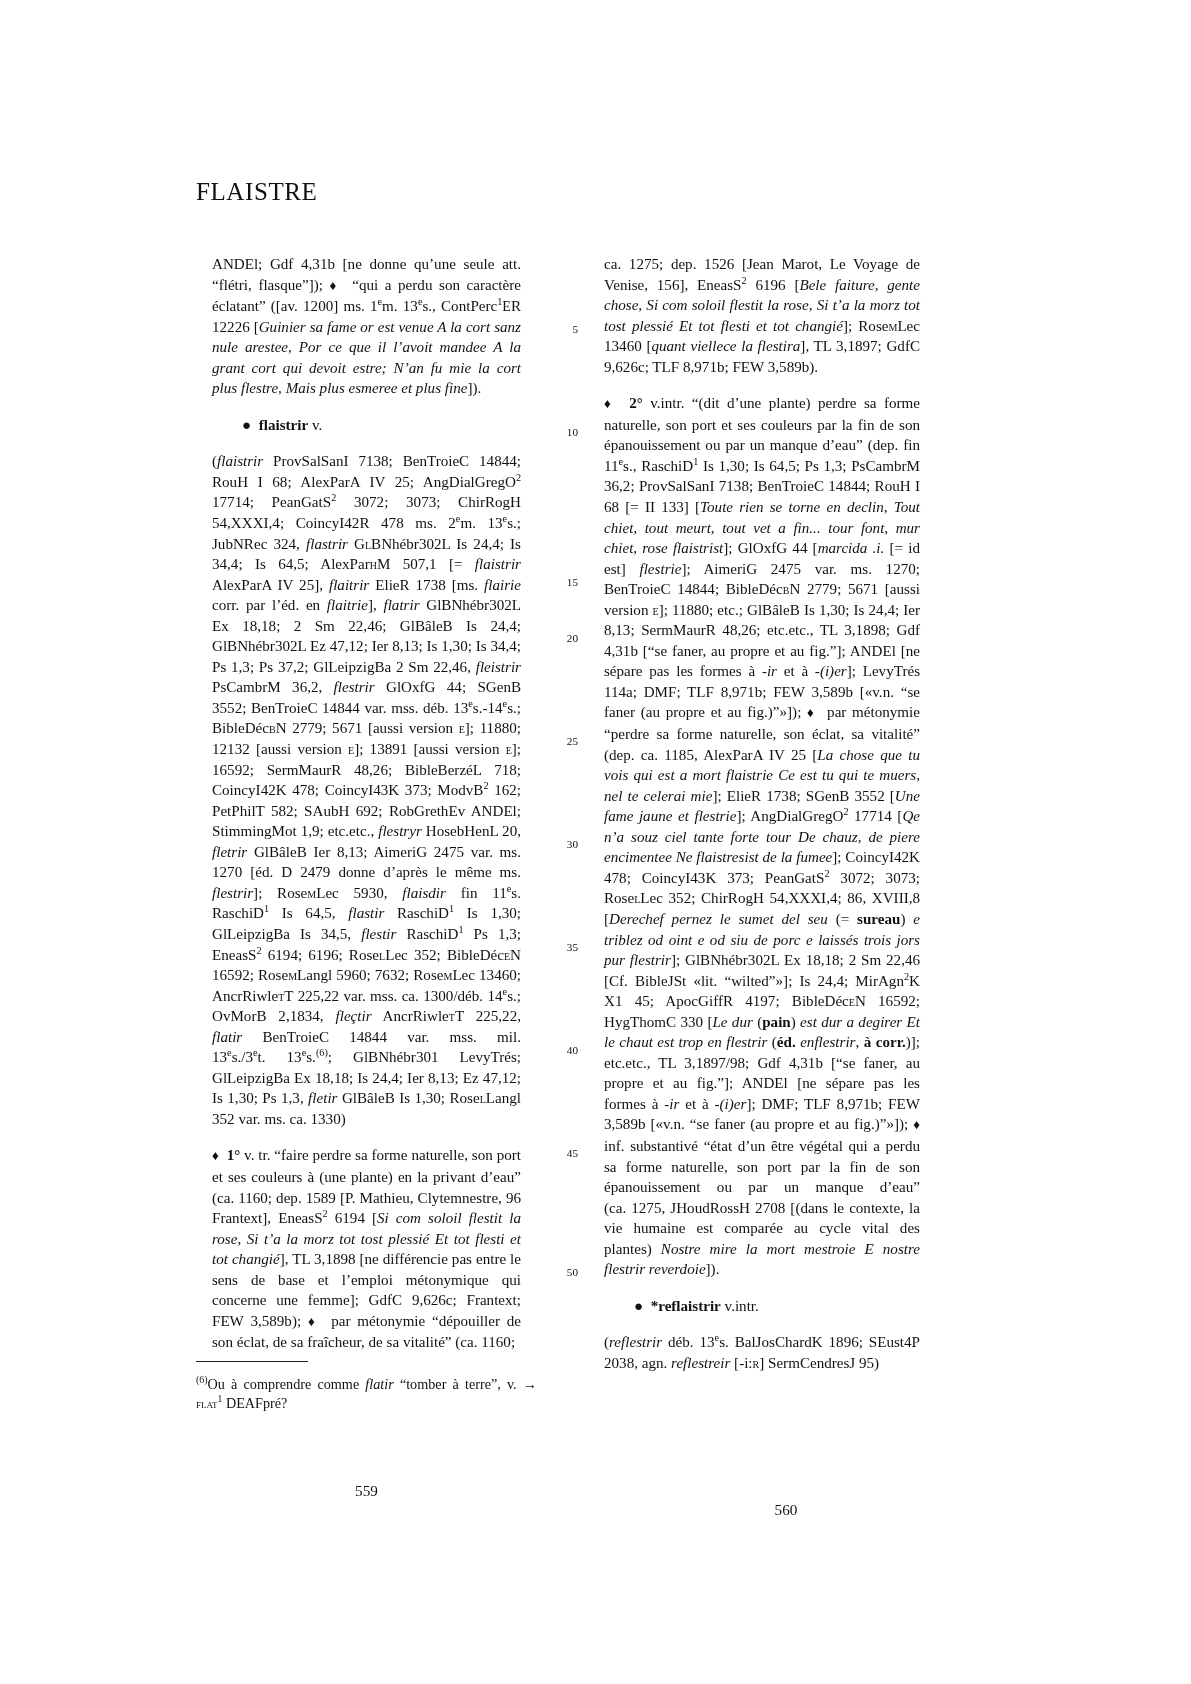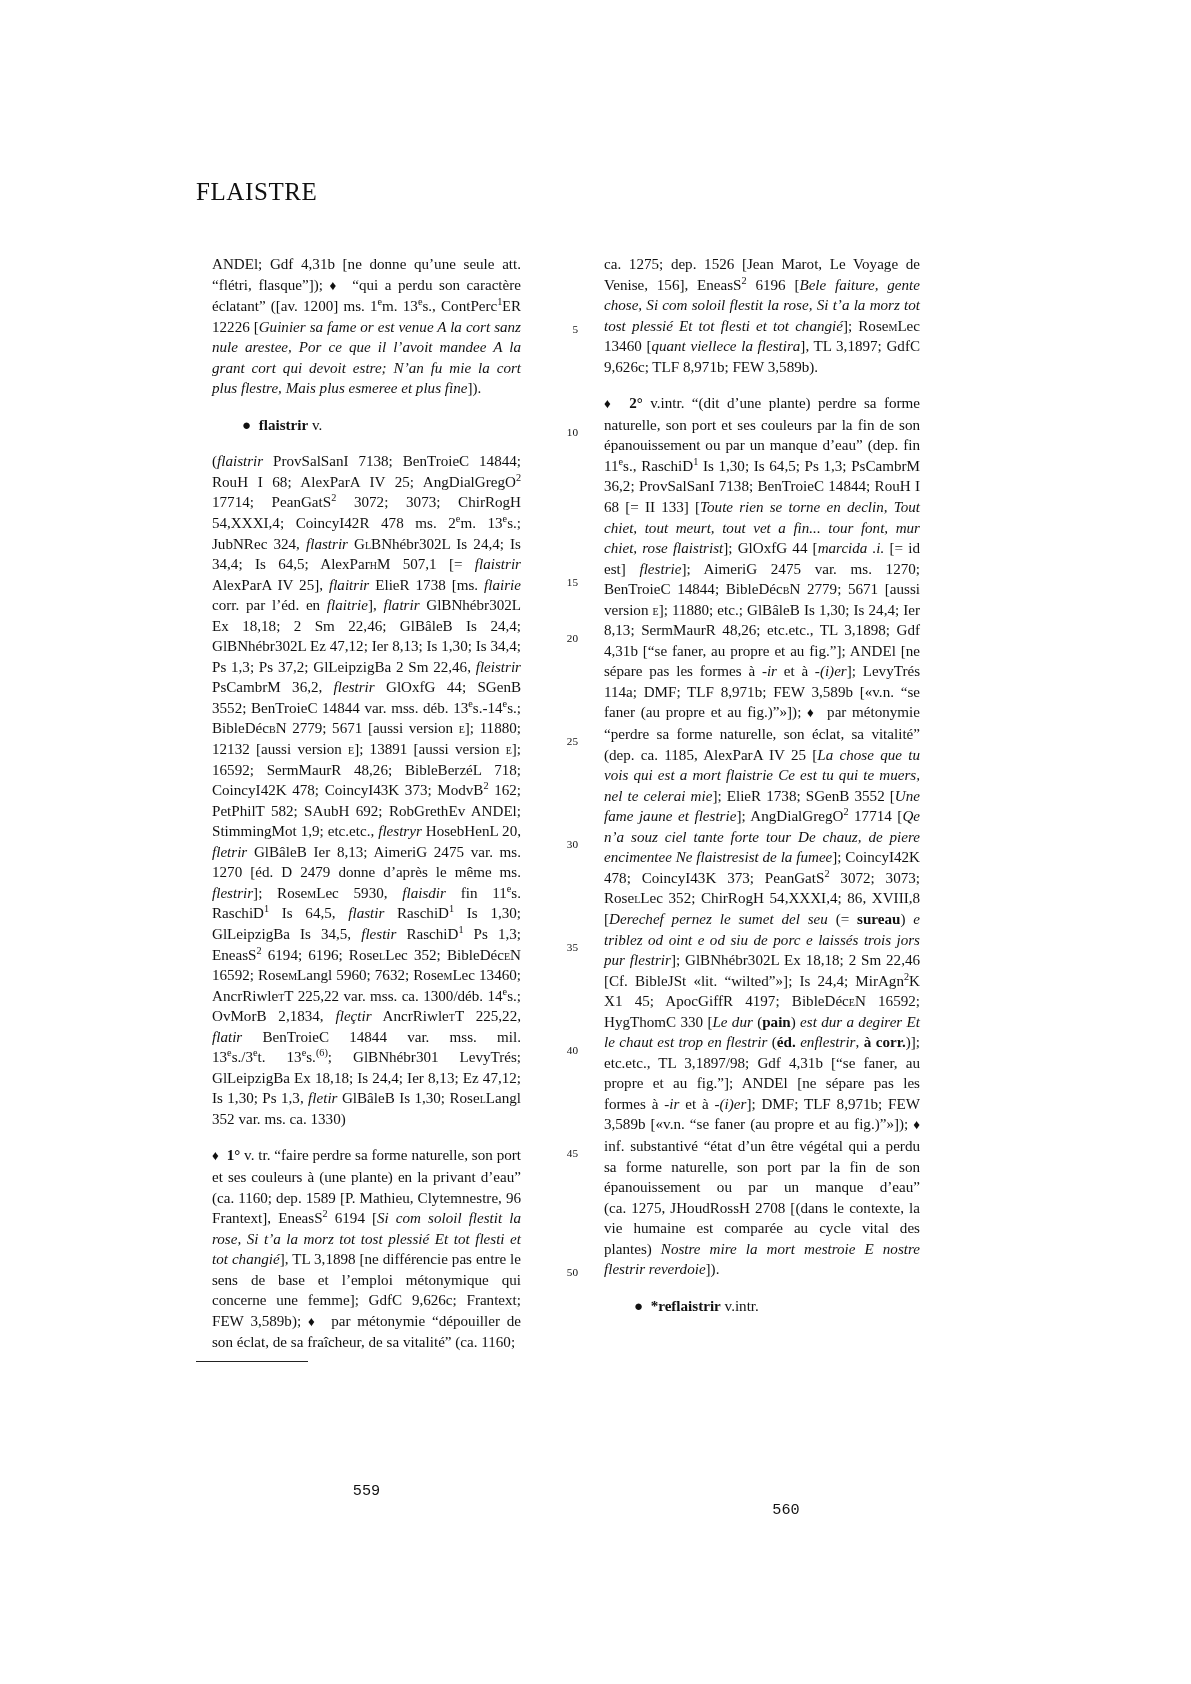--- a/index.html
+++ b/index.html
@@ -82,21 +82,20 @@
     font-size: 14.2px;
     line-height: 19.6px;
     text-align: justify;
   }
   .footnote .fnum { vertical-align: super; font-size: 0.7em; }
 
   .folio {
     position: absolute;
     font-size: 15.2px;
     text-align: center;
-    font-family: Liberation Mono, monospace;
   }
   .folio-left  { left: 196px; width: 341px; top: 1482px; }
   .folio-right { left: 612px; width: 348px; top: 1482px; margin-top: 19px; }
 </style>
 </head>
 <body>
 
 <div class="page">
 
   <div class="headword">FLAISTRE</div>
@@ -113,33 +112,37 @@
   </div>
 
   <div class="col col-right" style="position:absolute; left:588px; top:238px;">
 
     <p class="ind">ca.&nbsp;1275; dep. 1526 [Jean Marot, Le Voyage de Venise, 156], EneasS<sup>2</sup> 6196 [<i>Bele faiture, gente chose, Si com soloil flestit la rose, Si t’a la morz tot tost plessié Et tot flesti et tot changié</i>]; Rose<span class="sc">m</span>Lec 13460 [<i>quant viellece la flestira</i>], TL 3,1897; GdfC 9,626c; TLF 8,971b; FEW 3,589b).</p>
 
     <p><span class="lozenge">♦</span>&nbsp; <b>2°</b> v.intr. “(dit d’une plante) perdre sa forme naturelle, son port et ses couleurs par la fin de son épanouissement ou par un manque d’eau” (dep. fin 11<sup>e</sup>s., RaschiD<sup>1</sup> Is 1,30; Is 64,5; Ps 1,3; PsCambrM 36,2; ProvSalSanI 7138; BenTroieC 14844; RouH I 68 [= II 133] [<i>Toute rien se torne en declin, Tout chiet, tout meurt, tout vet a fin... tour font, mur chiet, rose flaistrist</i>]; GlOxfG 44 [<i>marcida .i.</i> [= id est] <i>flestrie</i>]; AimeriG 2475 var. ms. 1270; BenTroieC 14844; BibleDéc<span class="sc">b</span>N 2779; 5671 [aussi version <span class="sc">e</span>]; 11880; etc.; GlBâleB Is 1,30; Is 24,4; Ier 8,13; SermMaurR 48,26; etc.etc., TL 3,1898; Gdf 4,31b [“se faner, au propre et au fig.”]; ANDEl [ne sépare pas les formes à <i>-ir</i> et à <i>-(i)er</i>]; LevyTrés 114a; DMF; TLF 8,971b; FEW 3,589b [«v.n. “se faner (au propre et au fig.)”»]); <span class="lozenge">♦</span>&nbsp; par métonymie “perdre sa forme naturelle, son éclat, sa vitalité” (dep. ca.&nbsp;1185, AlexParA IV 25 [<i>La chose que tu vois qui est a mort flaistrie Ce est tu qui te muers, nel te celerai mie</i>]; ElieR 1738; SGenB 3552 [<i>Une fame jaune et flestrie</i>]; AngDialGregO<sup>2</sup> 17714 [<i>Qe n’a souz ciel tante forte tour De chauz, de piere encimentee Ne flaistresist de la fumee</i>]; CoincyI42K 478; CoincyI43K 373; PeanGatS<sup>2</sup> 3072; 3073; Rose<span class="sc">l</span>Lec 352; ChirRogH 54,XXXI,4; 86, XVIII,8 [<i>Derechef pernez le sumet del seu</i> (= <b>sureau</b>) <i>e triblez od oint e od siu de porc e laissés trois jors pur flestrir</i>]; GlBNhébr302L Ex 18,18; 2 Sm 22,46 [Cf. BibleJSt «lit. “wilted”»]; Is 24,4; MirAgn<sup>2</sup>K X1 45; ApocGiffR 4197; BibleDéc<span class="sc">e</span>N 16592; HygThomC 330 [<i>Le dur</i> (<b>pain</b>) <i>est dur a degirer Et le chaut est trop en flestrir</i> (<b>éd.</b> <i>enflestrir</i>, <b>à corr.</b>)]; etc.etc., TL 3,1897/98; Gdf 4,31b [“se faner, au propre et au fig.”]; ANDEl [ne sépare pas les formes à <i>-ir</i> et à <i>-(i)er</i>]; DMF; TLF 8,971b; FEW 3,589b [«v.n. “se faner (au propre et au fig.)”»]); <span class="lozenge">♦</span> inf. substantivé “état d’un être végétal qui a perdu sa forme naturelle, son port par la fin de son épanouissement ou par un manque d’eau” (ca.&nbsp;1275, JHoudRossH 2708 [(dans le contexte, la vie humaine est comparée au cycle vital des plantes) <i>Nostre mire la mort mestroie E nostre flestrir reverdoie</i>]).</p>
 
     <p class="bullet-line"><span>●</span>&nbsp; <b>*reflaistrir</b> v.intr.</p>
 
+    <p>(<i>reflestrir</i> déb. 13<sup>e</sup>s. BalJosChardK 1896; SEust4P 2038, agn. <i>reflestreir</i> [-i:<span class="sc">r</span>] SermCendresJ 95)</p>
   </div>
 
   <div class="linenums" style="left:552px; top:238px; height:1100px;">
     <span class="ln" style="top:85px;">5</span>
     <span class="ln" style="top:188px;">10</span>
     <span class="ln" style="top:291px;margin-top:47px;">15</span>
     <span class="ln" style="top:394px;">20</span>
     <span class="ln" style="top:497px;">25</span>
     <span class="ln" style="top:600px;">30</span>
     <span class="ln" style="top:703px;">35</span>
     <span class="ln" style="top:806px;">40</span>
     <span class="ln" style="top:909px;">45</span>
     <span class="ln" style="top:980px;margin-top:48px;">50</span>
   </div>
 
   <div class="fn-rule"></div>
+  <div class="footnote">
+    <span class="fnum">(6)</span>Ou à comprendre comme <i>flatir</i> “tomber à terre”, v. <span>→</span> <span class="sc">flat</span><sup>1</sup> DEAFpré?
+  </div>
 
   <div class="folio folio-left">559</div>
   <div class="folio folio-right">560</div>
 
 </div>
 
 </body></html>

